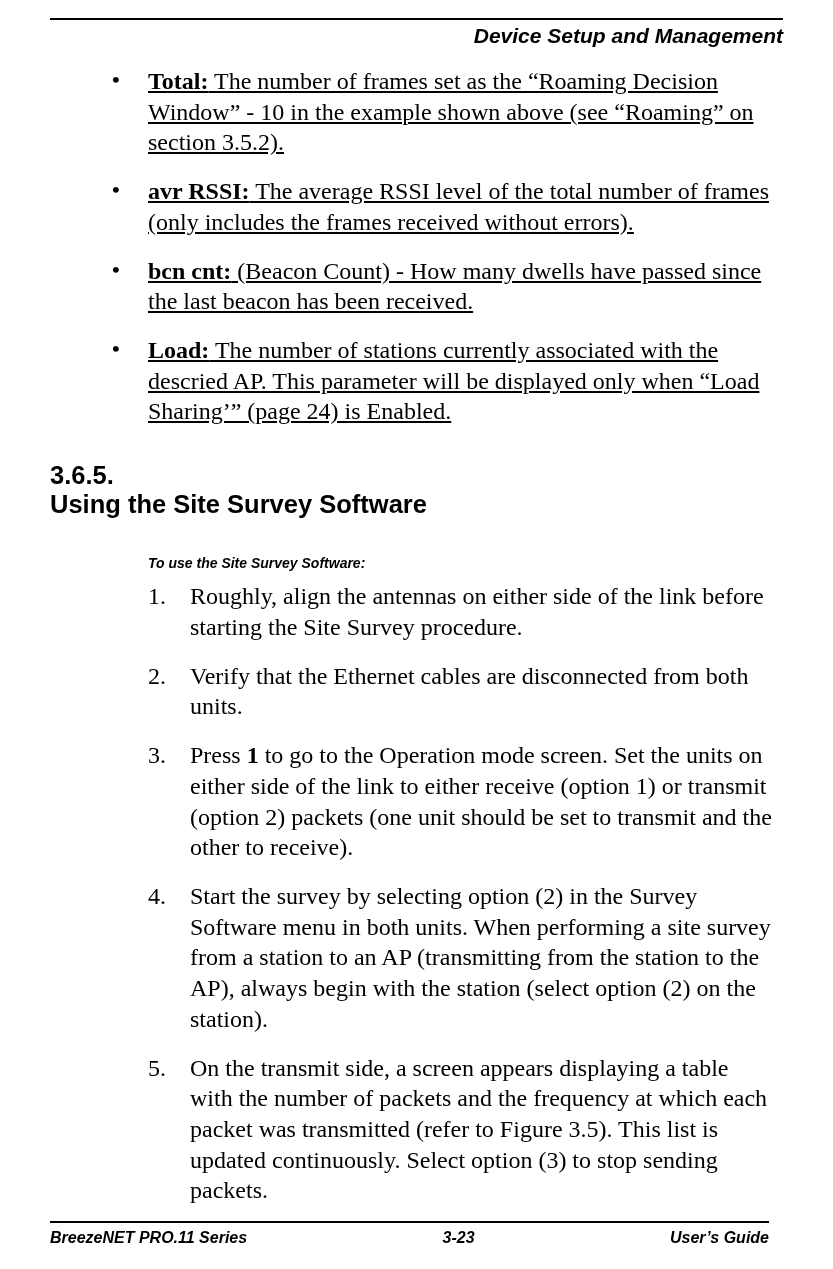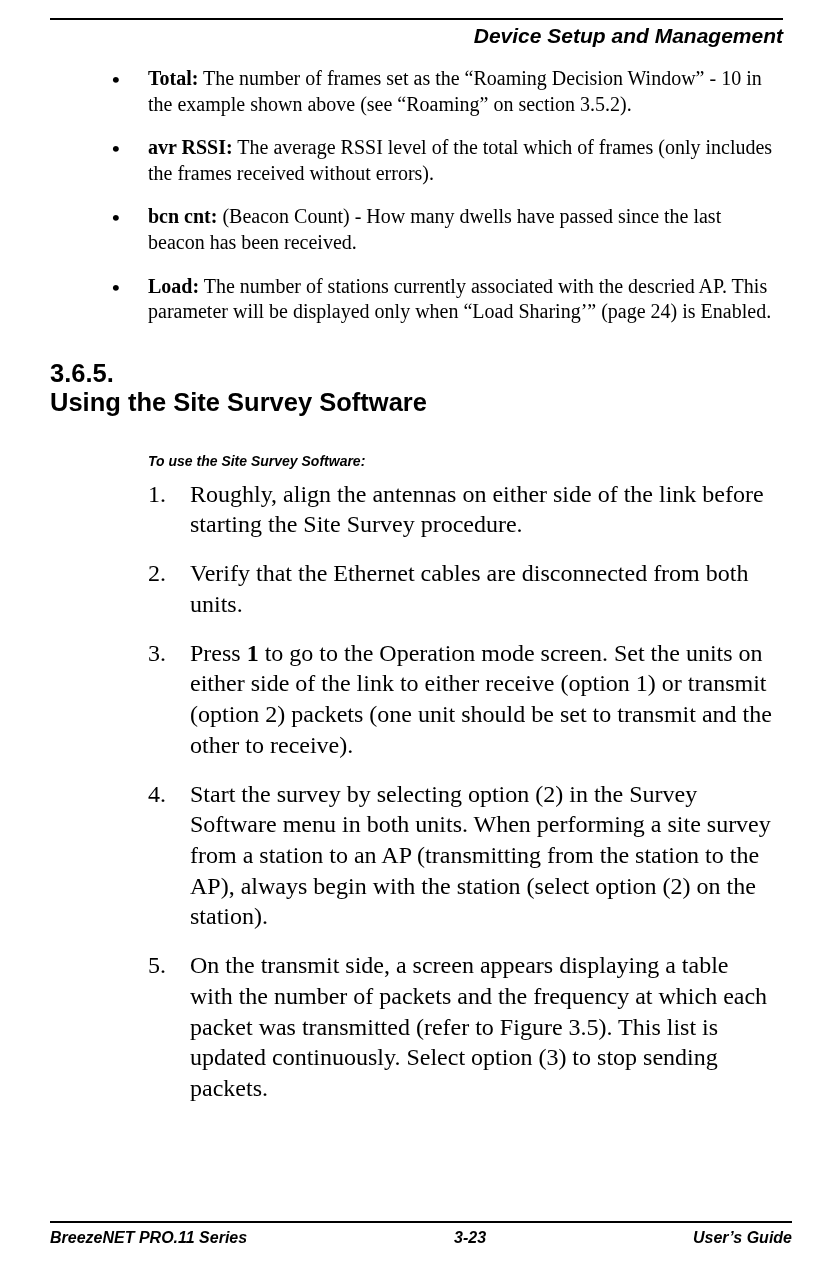--- a/index.html
+++ b/index.html
@@ -32,25 +32,26 @@
     }
     .content {
       padding-left: 60px;
       padding-right: 10px;
     }
     .bullet-list {
       list-style: none;
       margin-bottom: 30px;
     }
     .bullet-list li {
-      font-size: 20px;
+      font-size: 24px;
       line-height: 1.28;
       margin-bottom: 18px;
       padding-left: 38px;
       position: relative;
+      text-decoration: underline;
     }
     .bullet-list li::before {
       content: "•";
       position: absolute;
       left: 2px;
       top: 0;
       font-size: 22px;
       font-weight: bold;
     }
     .term {
@@ -94,21 +95,21 @@
     .numbered-list li::before {
       content: counter(step) ".";
       position: absolute;
       left: 0;
       top: 0;
     }
     .footer {
       position: absolute;
       bottom: 22px;
       left: 50px;
-      right: 41px;
+      right: 64px;
     }
     .footer-line {
       border-top: 2px solid #000;
       margin-bottom: 6px;
     }
     .footer-row {
       display: flex;
       justify-content: space-between;
       font-family: Arial, Helvetica, sans-serif;
       font-weight: bold;
@@ -123,21 +124,21 @@
   <div class="header-line"></div>
   <div class="header-text">Device Setup and Management</div>
 
   <div class="content">
 
     <ul class="bullet-list">
       <li>
         <span class="term">Total:</span><span> The number of frames set as the “Roaming Decision Window” - 10 in the example shown above (see “Roaming” on section 3.5.2).</span>
       </li>
       <li>
-        <span class="term">avr RSSI:</span><span> The average RSSI level of the total which of frames (only includes the frames received without errors).</span>
+        <span class="term">avr RSSI:</span><span> The average RSSI level of the total number of frames (only includes the frames received without errors).</span>
       </li>
       <li>
         <span class="term">bcn cnt:</span><span> (Beacon Count) - How many dwells have passed since the last beacon has been received.</span>
       </li>
       <li>
         <span class="term">Load:</span><span> The number of stations currently associated with the descried AP. This parameter will be displayed only when “Load Sharing’” (page 24) is Enabled.</span>
       </li>
     </ul>
 
     <div class="section-heading" style="margin-left:-60px;">

